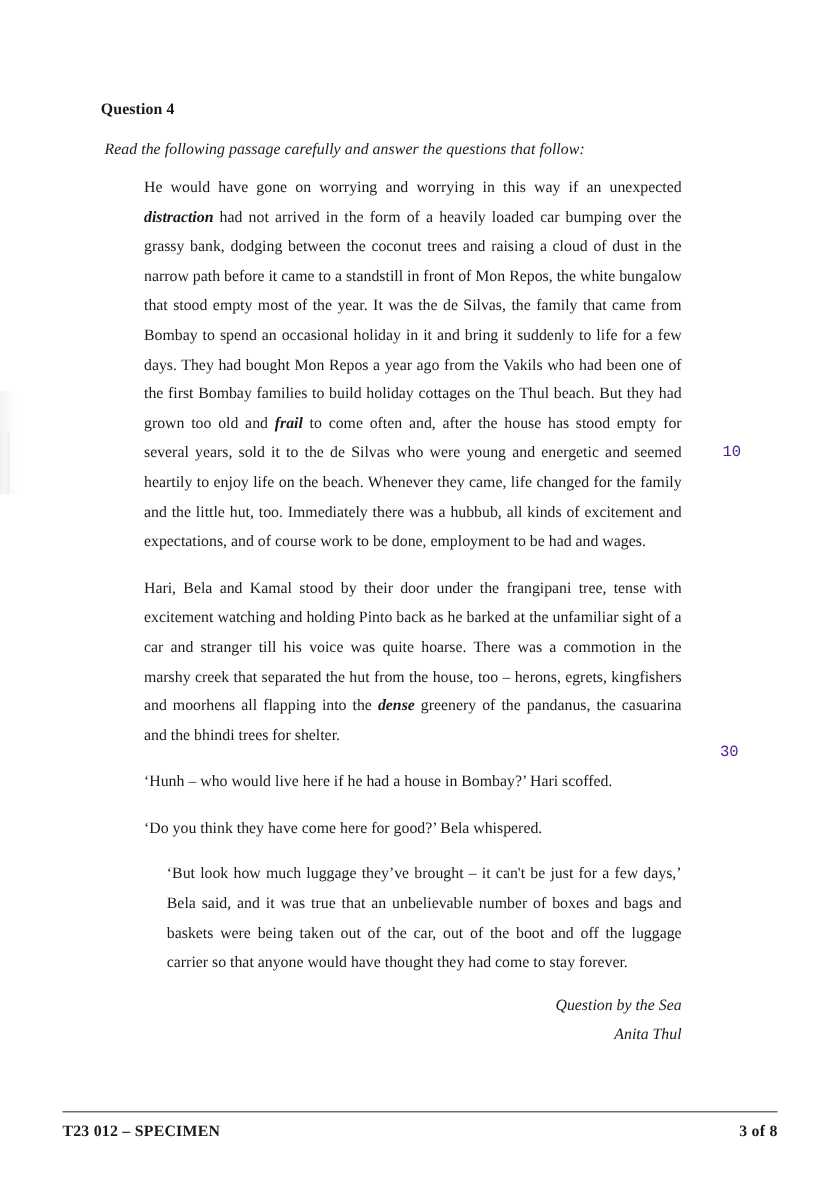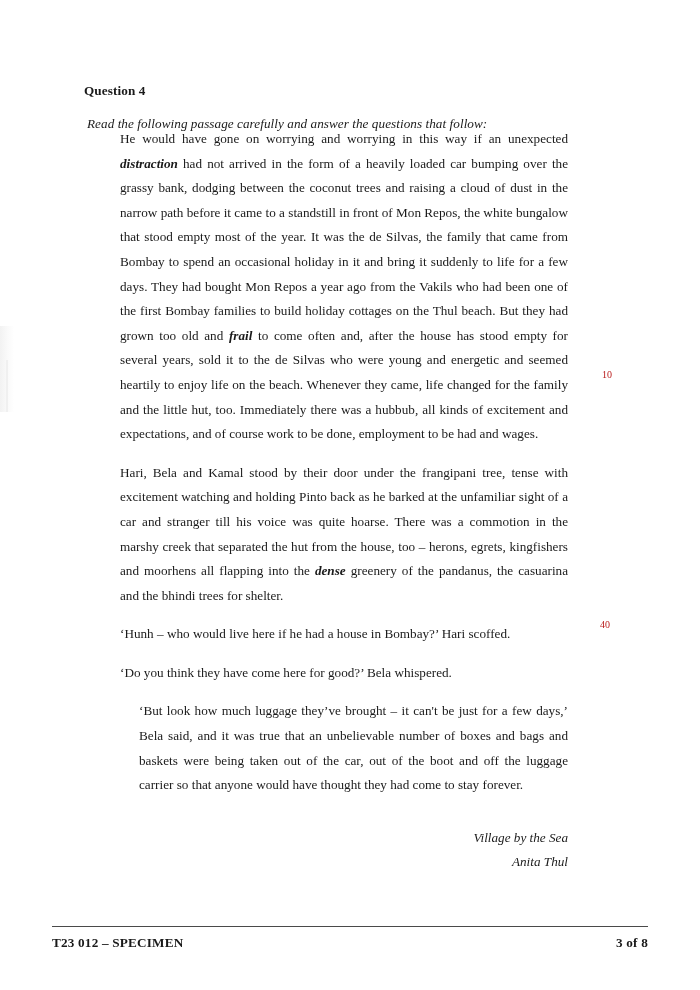--- a/index.html
+++ b/index.html
@@ -59,21 +59,21 @@
     left: 87px;
     top: 116px;
     font-size: 13.2px;
     letter-spacing: 0.05px;
     font-style: italic;
   }
 
   .passage {
     position: absolute;
     left: 120px;
-    top: 127px;
+    top: 144px;
     width: 448px;
   }
 
   .passage p {
     margin: 0 0 14px 0;
     font-size: 13.2px;
     line-height: 24.6px;
     text-align: justify;
     text-justify: inter-word;
   }
@@ -90,22 +90,23 @@
     text-align: left;
   }
 
   .emph {
     font-weight: bold;
     font-style: italic;
   }
 
   .line-number {
     position: absolute;
-    font-size: 10px;
-    color: #b91c1c;
+    font-size: 13px;
+    color: #4c1d95;
+    font-family: Liberation Mono, monospace;
   }
   #line-num-10 { left: 602px; top: 369px; }
   #line-num-20 { left: 600px; top: 619px; }
 
   .attribution {
     position: absolute;
     left: 300px;
     top: 826px;
     width: 268px;
     text-align: right;
@@ -158,24 +159,24 @@
     <p class="nojust">‘Hunh – who would live here if he had a house in Bombay?’ Hari scoffed.</p>
 
     <p class="nojust">‘Do you think they have come here for good?’ Bela whispered.</p>
 
     <p class="last-para">‘But look how much luggage they’ve brought – it can't be just for a few days,’ Bela said, and it was true that an unbelievable number of boxes and bags and baskets were being taken out of the car, out of the boot and off the luggage carrier so that anyone would have thought they had come to stay forever.</p>
 
   </div>
 
   <div class="line-number" id="line-num-10">10</div>
 
-  <div class="line-number" id="line-num-20">40</div>
+  <div class="line-number" id="line-num-20">30</div>
 
   <div class="attribution">
-    <div>Village by the Sea</div>
+    <div>Question by the Sea</div>
     <div>Anita Thul</div>
   </div>
 
   <div class="footer-rule"></div>
 
   <div class="footer">
     <span>T23 012 – SPECIMEN</span>
     <span>3 of 8</span>
   </div>
 

